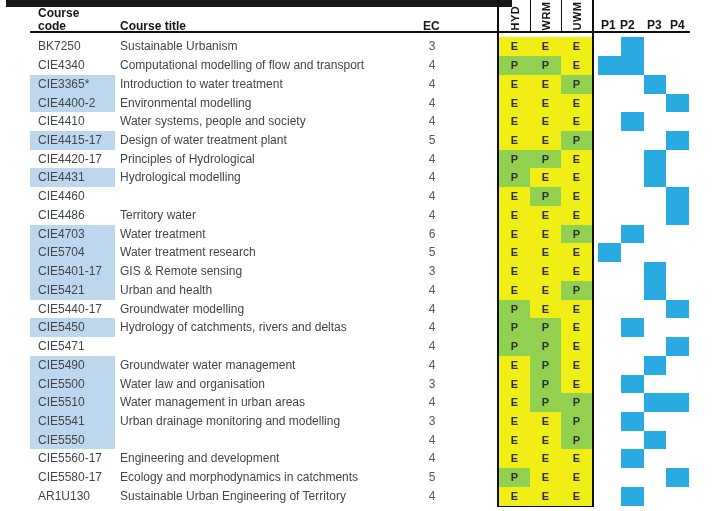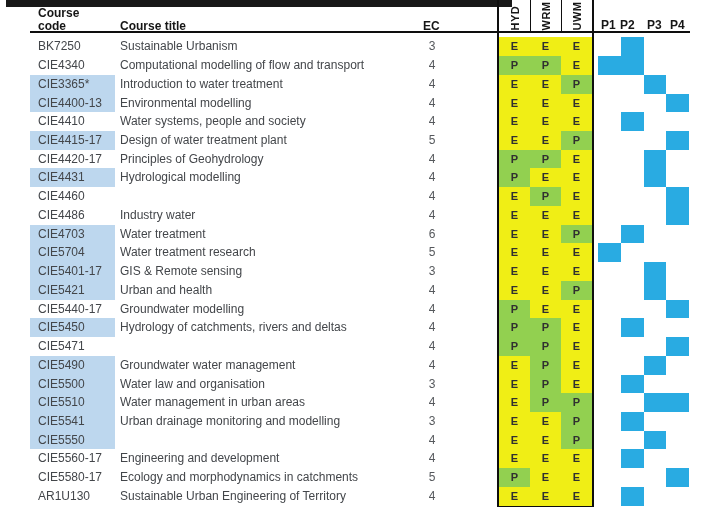--- a/index.html
+++ b/index.html
@@ -106,21 +106,21 @@
         <div class="code">CIE3365*</div>
         <div class="title">Introduction to water treatment</div>
         <div class="ec">4</div>
         <div class="track t0" style="background: rgb(240, 238, 21);">E</div>
         <div class="track t1" style="background: rgb(240, 238, 21);">E</div>
         <div class="track t2" style="background: rgb(146, 208, 80);">P</div>
         <div class="period p2" style="background: rgb(41, 171, 226);"></div>
       </div>
       <div class="row">
         <div class="code-hl" style="background: rgb(189, 215, 238);"></div>
-        <div class="code">CIE4400-13</div>
+        <div class="code">CIE4400-2</div>
         <div class="title">Environmental modelling</div>
         <div class="ec">4</div>
         <div class="track t0" style="background: rgb(240, 238, 21);">E</div>
         <div class="track t1" style="background: rgb(240, 238, 21);">E</div>
         <div class="track t2" style="background: rgb(240, 238, 21);">E</div>
         <div class="period p3" style="background: rgb(41, 171, 226);"></div>
       </div>
       <div class="row">
         <div class="code">CIE4410</div>
         <div class="title">Water systems, people and society</div>
@@ -135,21 +135,21 @@
         <div class="code">CIE4415-17</div>
         <div class="title">Design of water treatment plant</div>
         <div class="ec">5</div>
         <div class="track t0" style="background: rgb(240, 238, 21);">E</div>
         <div class="track t1" style="background: rgb(240, 238, 21);">E</div>
         <div class="track t2" style="background: rgb(146, 208, 80);">P</div>
         <div class="period p3" style="background: rgb(41, 171, 226);"></div>
       </div>
       <div class="row">
         <div class="code">CIE4420-17</div>
-        <div class="title">Principles of Geohydrology</div>
+        <div class="title">Principles of Hydrological</div>
         <div class="ec">4</div>
         <div class="track t0" style="background: rgb(146, 208, 80);">P</div>
         <div class="track t1" style="background: rgb(146, 208, 80);">P</div>
         <div class="track t2" style="background: rgb(240, 238, 21);">E</div>
         <div class="period p2" style="background: rgb(41, 171, 226);"></div>
       </div>
       <div class="row">
         <div class="code-hl" style="background: rgb(189, 215, 238);"></div>
         <div class="code">CIE4431</div>
         <div class="title">Hydrological modelling</div>
@@ -162,21 +162,21 @@
       <div class="row">
         <div class="code">CIE4460</div>
         <div class="ec">4</div>
         <div class="track t0" style="background: rgb(240, 238, 21);">E</div>
         <div class="track t1" style="background: rgb(146, 208, 80);">P</div>
         <div class="track t2" style="background: rgb(240, 238, 21);">E</div>
         <div class="period p3" style="background: rgb(41, 171, 226);"></div>
       </div>
       <div class="row">
         <div class="code">CIE4486</div>
-        <div class="title">Industry water</div>
+        <div class="title">Territory water</div>
         <div class="ec">4</div>
         <div class="track t0" style="background: rgb(240, 238, 21);">E</div>
         <div class="track t1" style="background: rgb(240, 238, 21);">E</div>
         <div class="track t2" style="background: rgb(240, 238, 21);">E</div>
         <div class="period p3" style="background: rgb(41, 171, 226);"></div>
       </div>
       <div class="row">
         <div class="code-hl" style="background: rgb(189, 215, 238);"></div>
         <div class="code">CIE4703</div>
         <div class="title">Water treatment</div>

